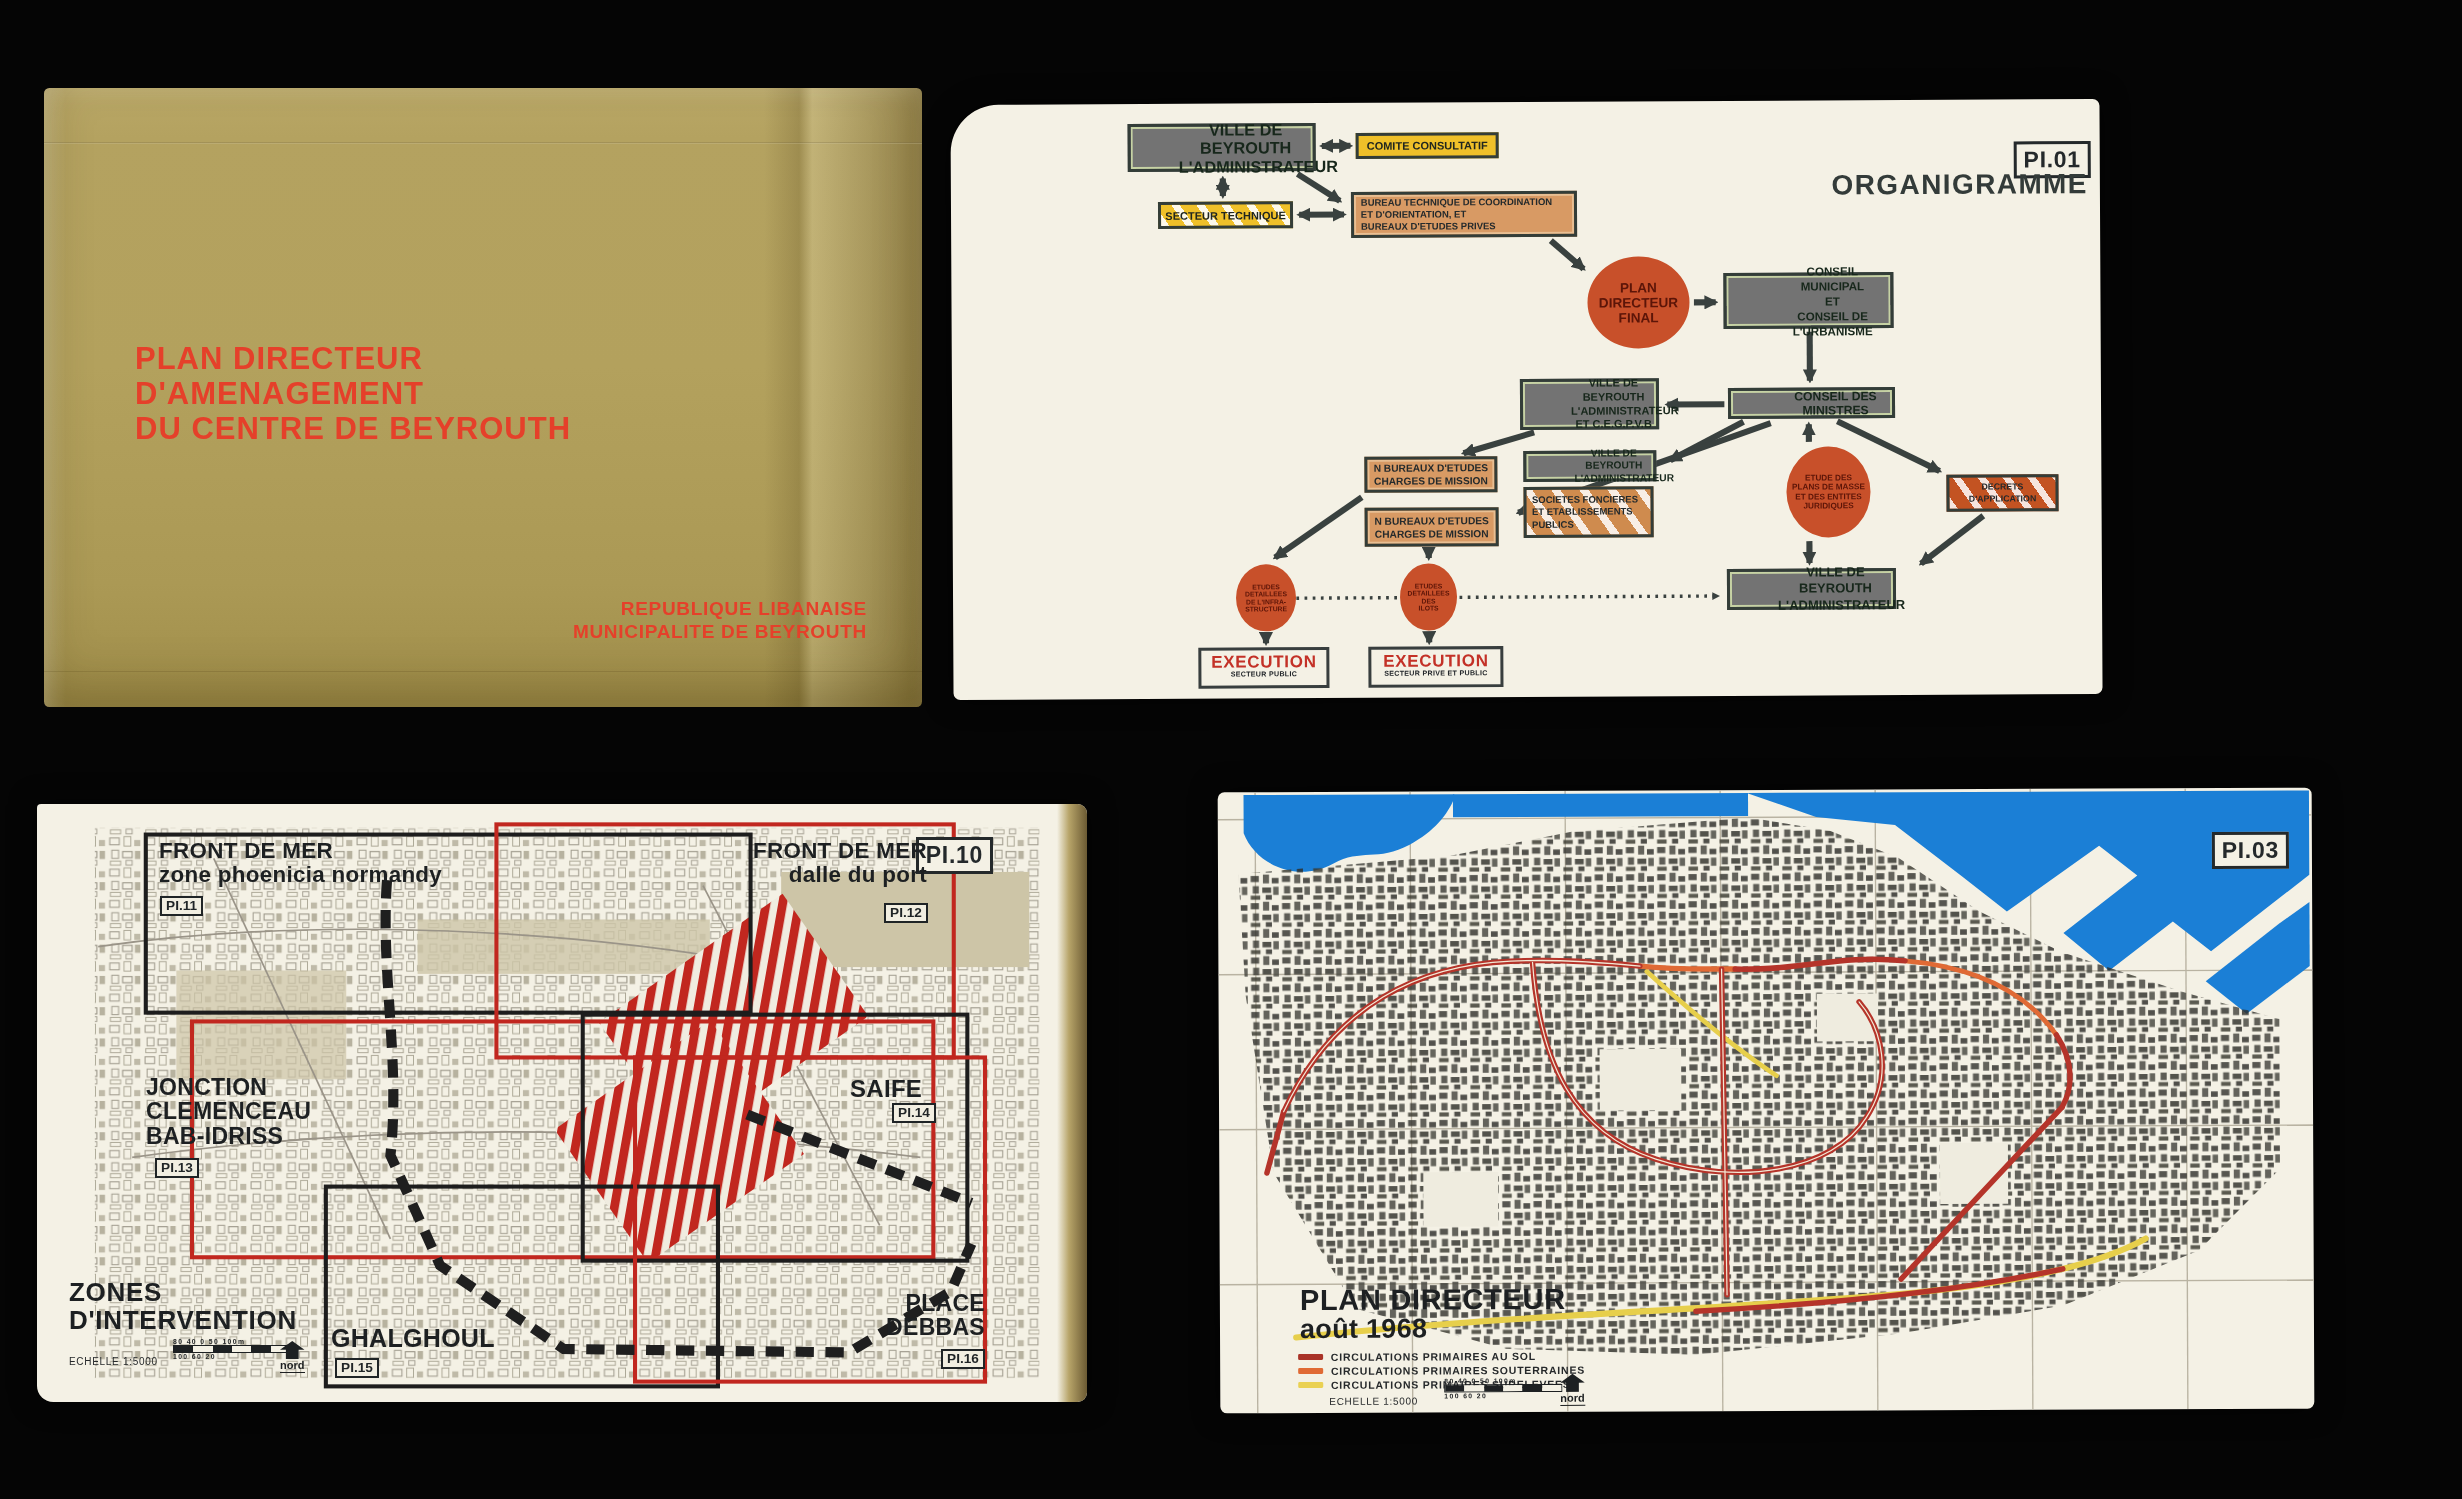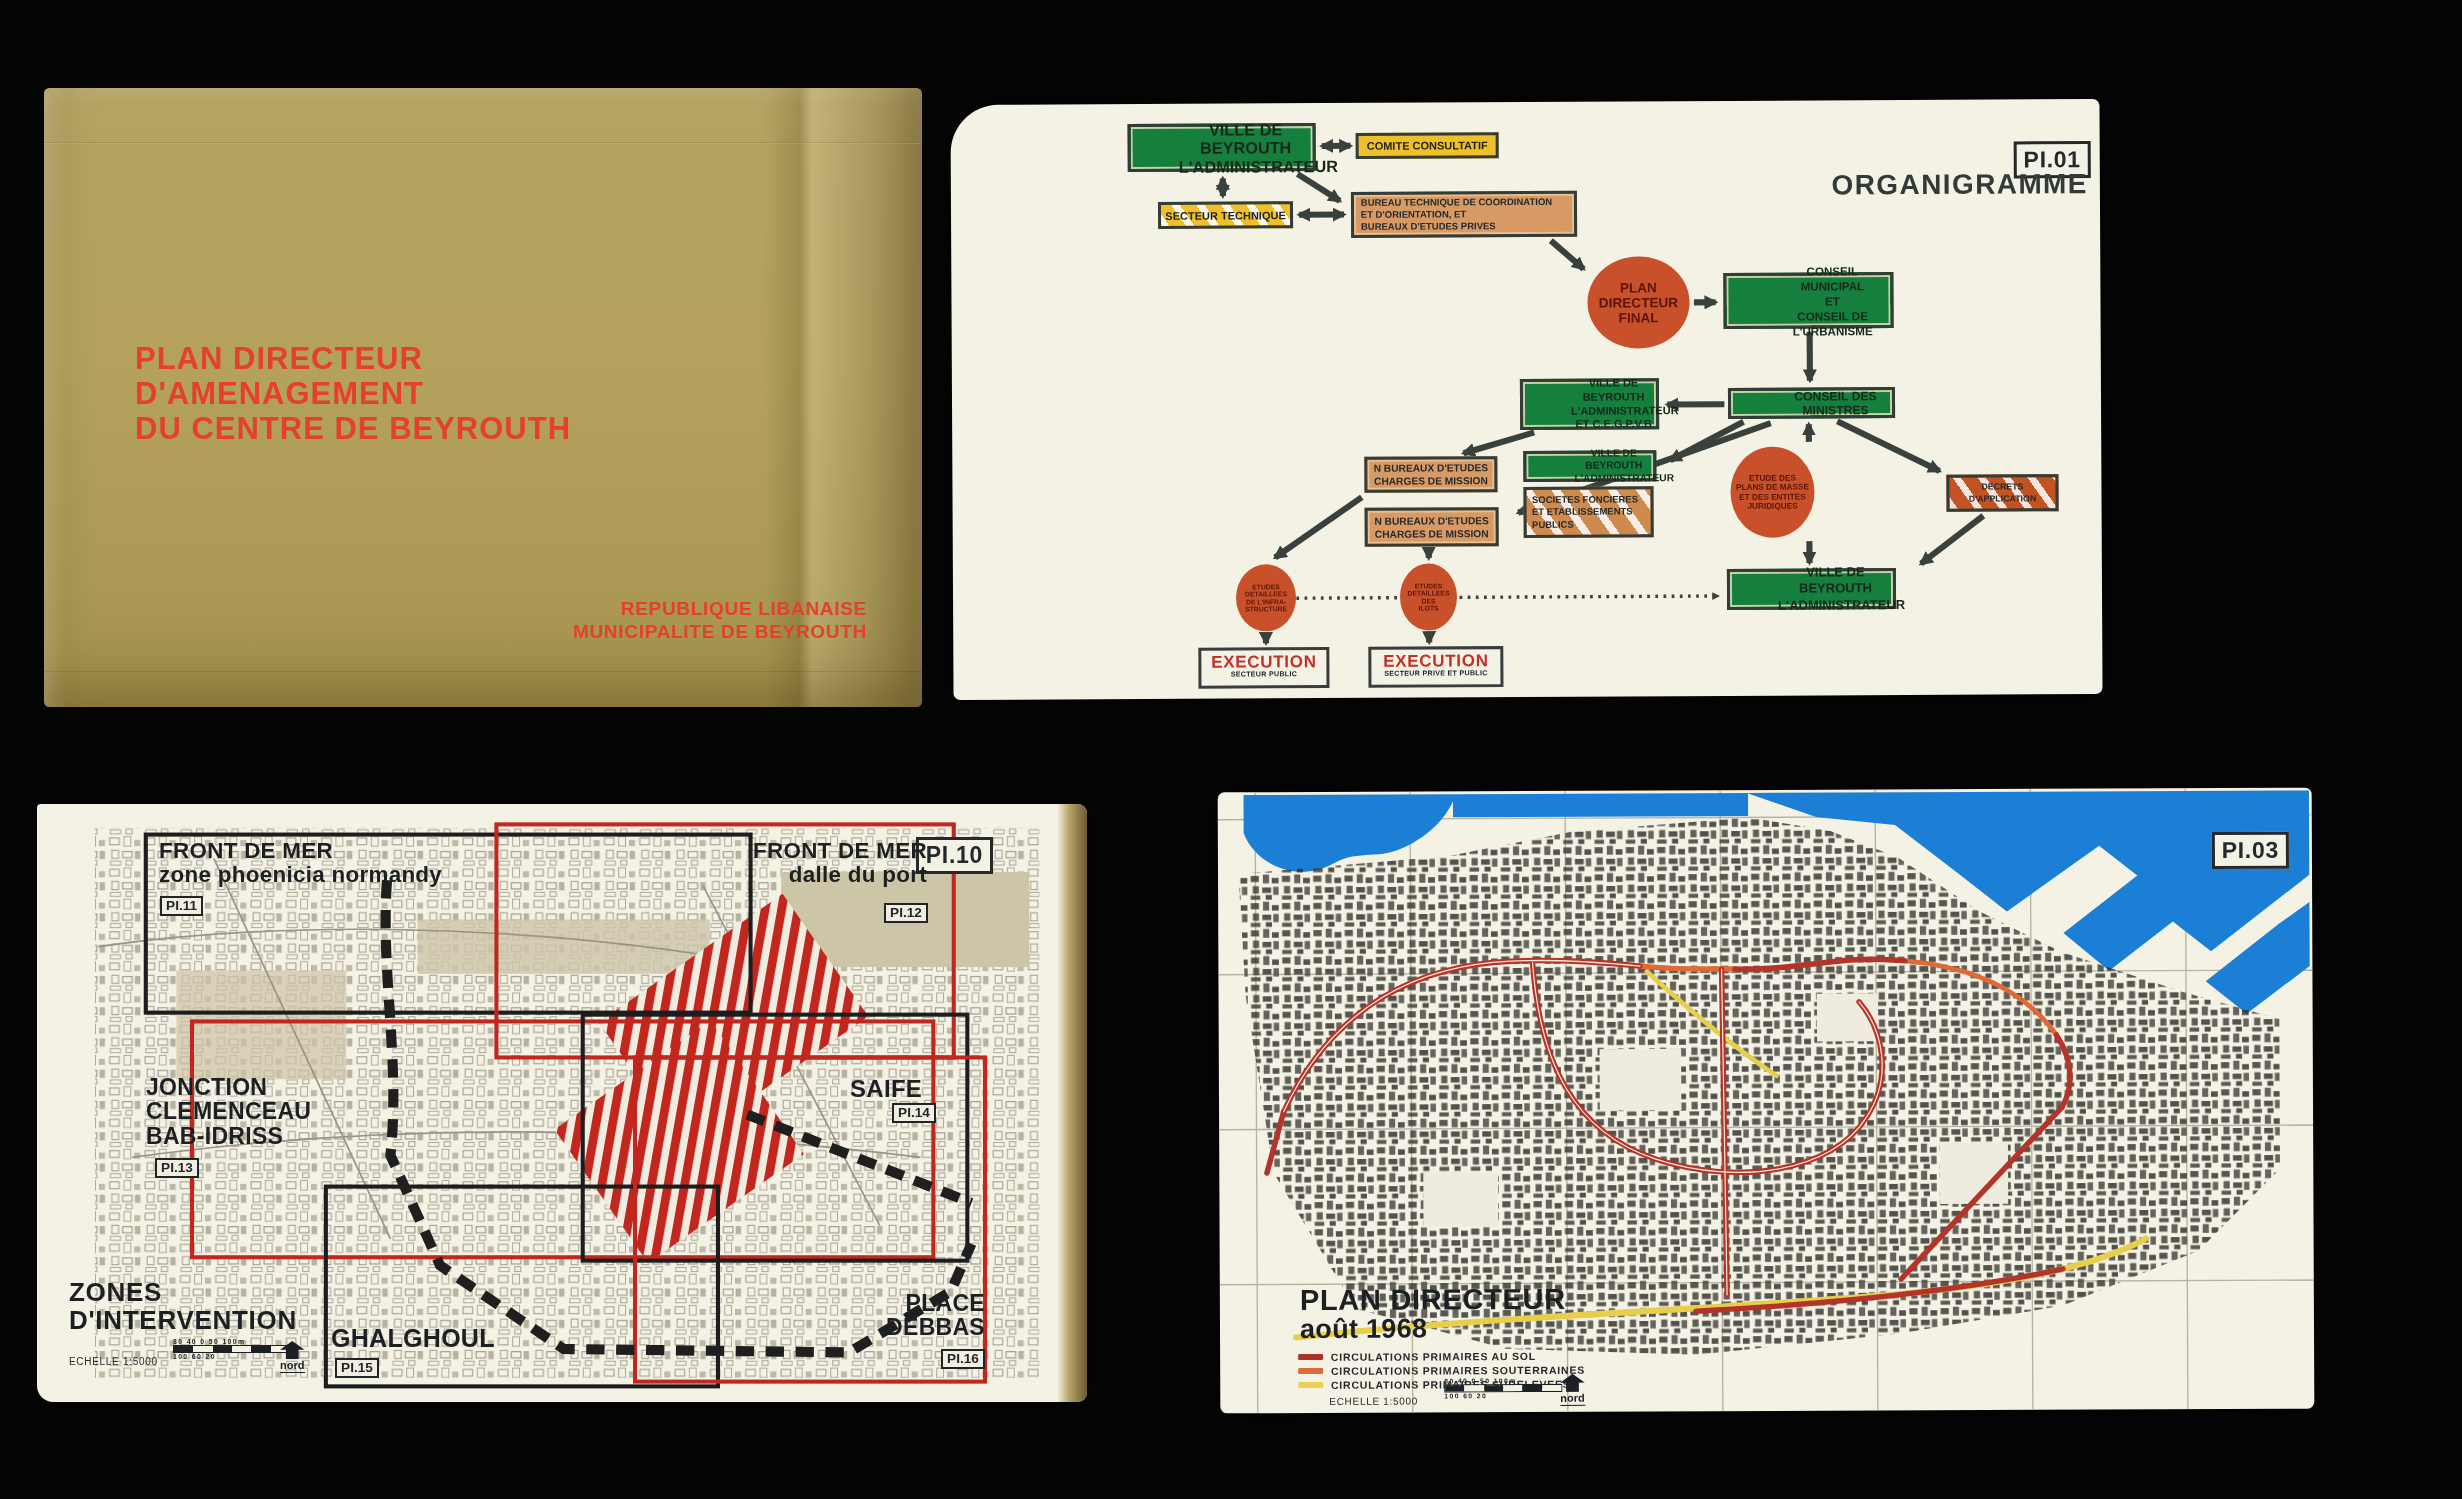--- a/index.html
+++ b/index.html
@@ -27,21 +27,21 @@
     font-weight:700;font-size:23px;line-height:1;padding:4.1px 6.8px;letter-spacing:0.7px;}
   .mini-badge{position:absolute;border:2.7px solid #1f2426;background:#f1eee1;color:#1f2426;
     font-weight:700;font-size:13.6px;line-height:1;padding:1.4px 4.1px;}
   
   #orgpage{left:952px;top:102px;width:1149px;height:595px;border-radius:48px 6.8px 6.8px 6.8px;transform:rotate(-0.3deg);}
   .org-title{position:absolute;left:826px;top:69px;width:311px;text-align:right;color:#333b39;
     font-weight:700;font-size:28px;letter-spacing:1.4px;}
   .onode{position:absolute;display:flex;align-items:center;justify-content:center;text-align:center;
     border:3.4px solid #333d38;font-weight:700;box-sizing:border-box;}
   .onode .pre{width:100%;}
-  .green{background:#15803d;color:#17271b;box-shadow:inset 0 0 0 2px #c6d2a4;padding-left:48px;}
+  .green{background:#737373;color:#17271b;box-shadow:inset 0 0 0 2px #c6d2a4;padding-left:48px;}
   .yellow{background:#efc029;color:#20261f;}
   .salmon{background:#d89a64;color:#242a2c;box-shadow:inset 0 0 0 2px #e8bf93;}
   .hatchY{background:repeating-linear-gradient(55deg,rgba(255,255,255,.9) 0 6.8px,rgba(255,255,255,0) 6.8px 20.4px),#efc029;color:#20261f;}
   .hatchO{background:repeating-linear-gradient(55deg,rgba(255,255,255,.85) 0 7.5px,rgba(255,255,255,0) 7.5px 23px),#cf8b4e;color:#242a2c;}
   .hatchR{background:repeating-linear-gradient(55deg,rgba(255,255,255,.85) 0 6.8px,rgba(255,255,255,0) 6.8px 20.4px),#c35322;color:#27292b;}
   .ocircle{position:absolute;background:#c8502a;color:#5c1508;border:none;border-radius:50%;
     display:flex;align-items:center;justify-content:center;text-align:center;font-weight:700;}
   .execbox{position:absolute;border:3.4px solid #383e3e;background:#f4f1e5;text-align:center;box-sizing:border-box;padding-top:2.7px;}
   .exec-t{color:#c33127;font-weight:700;font-size:17px;line-height:17.7px;letter-spacing:0.7px;}
   .exec-s{color:#22262a;font-weight:700;font-size:7.1px;letter-spacing:0.3px;}
@@ -173,21 +173,21 @@
 DETAILLEES
 DE L'INFRA-
 STRUCTURE</span>
       </div>
     <div class="ocircle" style="left:447px;top:461px;width:57px;height:67px;font-size:6.8px;line-height:7.5px;">
         <span class="pre">ETUDES
 DETAILLEES
 DES
 ILOTS</span>
       </div>
-    <div class="ocircle" style="left:778px;top:346px;width:84px;height:91px;font-size:8.2px;line-height:9.5px;">
+    <div class="ocircle" style="left:834px;top:346px;width:84px;height:91px;font-size:8.2px;line-height:9.5px;">
         <span class="pre">ETUDE DES
 PLANS DE MASSE
 ET DES ENTITES
 JURIDIQUES</span>
       </div>
     <div class="onode hatchR" style="left:994px;top:375px;width:112px;height:37px;font-size:8.8px;line-height:11.6px;">
         <span class="pre">DECRETS
 D'APPLICATION</span>
       </div>
     <div class="onode green" style="left:774px;top:468px;width:169px;height:41px;font-size:13px;line-height:16.3px;">

